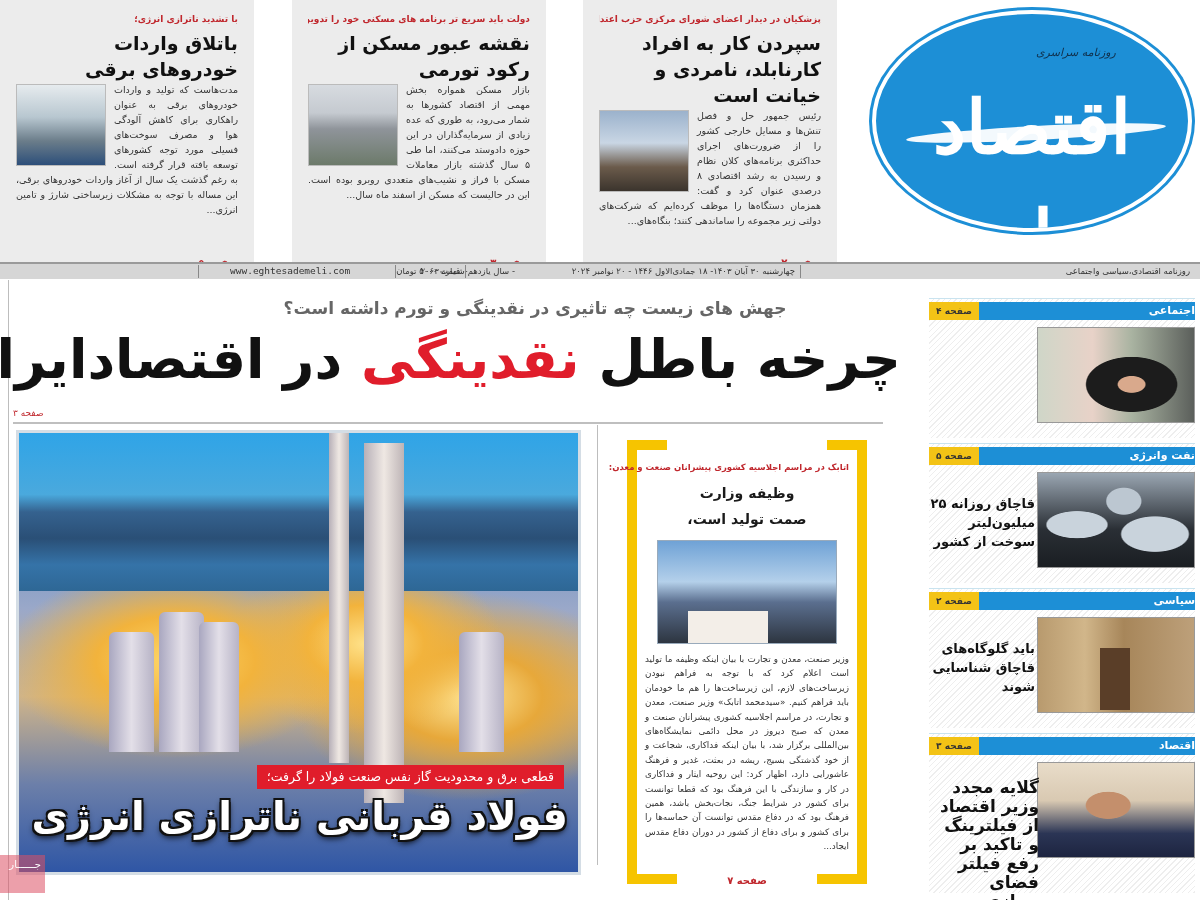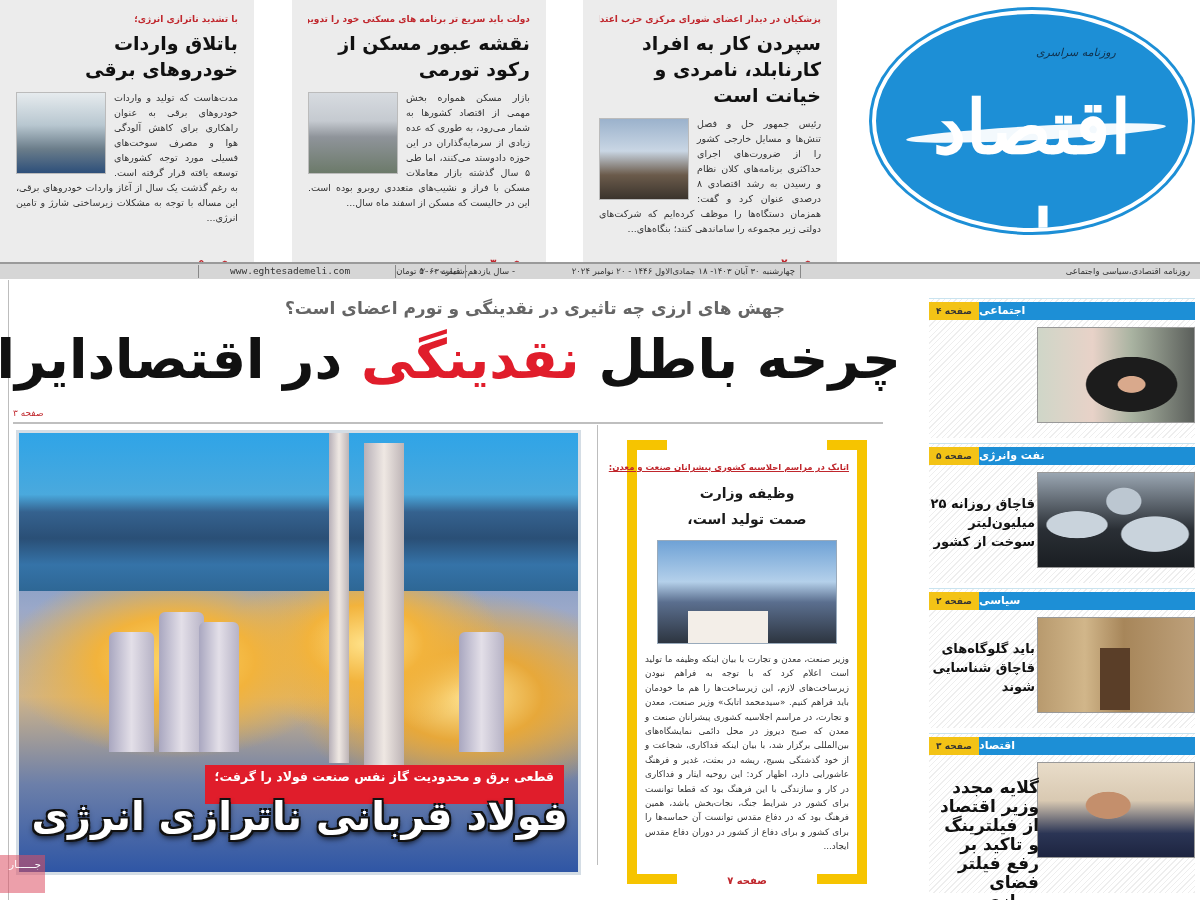--- a/index.html
+++ b/index.html
@@ -3,21 +3,21 @@
 <meta charset="utf-8">
 <style>
   * { box-sizing: border-box; margin: 0; padding: 0; }
   html, body { width: 1200px; height: 900px; overflow: hidden; background: #ffffff; }
   body { font-family: "DejaVu Sans", sans-serif; direction: rtl; position: relative; color: #1a1a1a; }
 
   
   .teaser { position: absolute; top: 0; height: 276px; background: #ececec; padding: 14px 16px 10px; overflow: hidden; }
   .teaser .kicker { font-size: 9px; color: #c0272d; font-weight: bold; white-space: nowrap; overflow: hidden; }
   .teaser .title { font-size: 19px; font-weight: bold; line-height: 26px; margin-top: 6px; color: #111; }
-  .teaser .body { margin-top: 8px; font-size: 9.5px; line-height: 15px; color: #333; text-align: justify; }
+  .teaser .body { font-size: 9.5px; line-height: 15px; color: #333; text-align: justify; }
   .teaser .thumb { float: left; width: 90px; height: 82px; margin: 2px 8px 2px 0; border: 1px solid #bbb; }
   .teaser .page { position: absolute; bottom: 8px; right: 16px; font-size: 10px; color: #c0272d; font-weight: bold; }
   .thumb-meeting { background: linear-gradient(180deg,#9bb2cc 0%,#c9d6e4 40%,#6b5b4b 70%,#3b342d 100%); }
   .thumb-city { background: linear-gradient(180deg,#d7dbe0 0%,#c5cad0 35%,#8f949a 55%,#6c7a6a 100%); }
   .thumb-car { background: linear-gradient(180deg,#e6ebee 0%,#b8c7d0 40%,#6b7d8a 70%,#2d4f7a 100%); }
 
   
   .logo { position: absolute; left: 872px; top: 10px; width: 320px; height: 222px; border-radius: 50%; background: #1d8fd6; border: 4px solid #ffffff; box-shadow: 0 0 0 3px #1d8fd6; overflow: hidden; }
   .logo .sub { position: absolute; top: 32px; left: 160px; color: #10314d; font-family: "DejaVu Serif", serif; font-size: 11px; font-style: italic; }
   .logo .main { position: absolute; top: 58px; left: 0; width: 100%; text-align: center; color: #ffffff; font-family: "DejaVu Serif", serif; font-size: 74px; font-weight: bold; line-height: 110px; letter-spacing: 4px; }
@@ -40,44 +40,44 @@
   
   .leadphoto { position: absolute; left: 16px; top: 430px; width: 565px; height: 445px; border: 3px solid #d4dde5; overflow: hidden;
     background:
       linear-gradient(180deg, #2fa4e7 0%, #4aa9dd 14%, #35628f 18%, #2a4f76 24%, #3573a8 30%, #2e6795 36%, transparent 36%),
       radial-gradient(ellipse at 28% 52%, #ffd86a 0%, #f2b33c 14%, transparent 30%),
       radial-gradient(ellipse at 62% 48%, #ffe28a 0%, #f2b33c 12%, transparent 28%),
       radial-gradient(ellipse at 80% 60%, #ffe89a 0%, #e7a83a 12%, transparent 28%),
       linear-gradient(180deg, #3a78b5 0%, #9aa8c9 40%, #cfb48a 60%, #6c7fa9 80%, #2f56a5 100%); }
   .silo { position: absolute; bottom: 120px; background: linear-gradient(90deg,#a9a7c0,#e3dfe8,#b7b3c6); border-radius: 6px 6px 0 0; }
   .tower { position: absolute; background: linear-gradient(90deg,#b7b0b8,#efe8e3,#bdb4b6); }
-  .redbar { position: absolute; right: 14px; top: 332px; height: 39px; background: #e01d2b; color: #fff; font-size: 12.5px; font-weight: bold; padding: 4px 10px; white-space: nowrap; }
+  .redbar { position: absolute; right: 14px; top: 332px; height: 24px; background: #e01d2b; color: #fff; font-size: 12.5px; font-weight: normal; padding: 4px 10px; white-space: nowrap; }
   .photo-title { position: absolute; right: 10px; top: 360px; color: #fff; font-size: 40px; font-weight: 900; white-space: nowrap; text-shadow: 2px 2px 0 #111, -2px -2px 0 #111, 2px -2px 0 #111, -2px 2px 0 #111, 0 3px 6px #000; letter-spacing: -1px; }
 
   .watermark { position: absolute; left: 0; top: 855px; width: 45px; height: 38px; background: rgba(220,80,100,.55); color: #fff; font-size: 10px; padding: 4px; }
 
   
   .centercol-divider { position: absolute; left: 597px; top: 425px; width: 1px; height: 440px; background: #bdbdbd; }
   .ybox { position: absolute; left: 627px; top: 440px; width: 240px; height: 444px; }
   .ybox .c { position: absolute; background: #f6c400; }
   .ybox .inner { position: absolute; left: 12px; right: 12px; top: 12px; bottom: 16px; background: #fff; padding: 0 6px; }
-  .ybox .kicker { text-align: center; font-size: 8.5px; color: #c0272d; font-weight: bold; margin-top: 10px; white-space: nowrap; text-decoration: underline; }
+  .ybox .kicker { text-align: center; font-size: 8.5px; color: #c0272d; font-weight: bold; margin-top: 10px; white-space: nowrap; }
   .ybox .title { text-align: center; font-size: 14px; font-weight: bold; line-height: 26px; margin-top: 8px; }
   .ybox .photo { margin: 8px auto 0; width: 180px; height: 104px; border: 1px solid #9ab; background: linear-gradient(180deg,#6fa2d6 0%,#b4d0ea 40%,#5b6f8f 60%,#2d3540 100%); position: relative; }
   .ybox .photo .podium { position: absolute; left: 30px; bottom: 0; width: 80px; height: 32px; background: #f3eee8; }
   .ybox .body { margin-top: 8px; font-size: 8.8px; line-height: 14.4px; color: #333; text-align: justify; }
   .ybox .page { position: absolute; bottom: -2px; left: 0; width: 100%; text-align: center; font-size: 10px; color: #c0272d; font-weight: bold; }
 
   
   .side { position: absolute; left: 905px; top: 285px; width: 295px; }
   .side-item { position: absolute; left: 24px; width: 266px; height: 140px; border-top: 1px solid #c9e3ef;
     background: repeating-linear-gradient(135deg, #ffffff 0 3px, #eeeeee 3px 4px); }
   .side-head { position: absolute; top: 3px; left: 0; width: 100%; height: 18px; display: flex; }
   .side-head .pg { width: 50px; background: #f3c316; font-size: 9px; color: #333; text-align: center; line-height: 18px; font-weight: bold; }
-  .side-head .cat { flex: 1; background: #1d8fd6; color: #fff; text-align: left; font-size: 11px; line-height: 18px; font-weight: bold; }
+  .side-head .cat { flex: 1; background: #1d8fd6; color: #fff; text-align: right; font-size: 11px; line-height: 18px; font-weight: bold; }
   .side-head { direction: ltr; }
   .side-photo { position: absolute; right: 0; top: 28px; width: 158px; height: 96px; border: 1px solid #999; }
   .side-text { position: absolute; left: 0; top: 50px; width: 106px; font-size: 13px; font-weight: bold; line-height: 19px; color: #111; text-align: right; }
   .ph-woman { background: radial-gradient(ellipse at 60% 60%, #d9a98c 0 10%, #1c1c1c 11% 34%, transparent 35%), linear-gradient(90deg,#cfd6c8 0%,#e8d2c8 35%,#a9b3a1 60%,#5b5f5b 100%); }
   .ph-barrels { background: radial-gradient(ellipse at 25% 55%, #c9d3dc 0 18%, transparent 19%), radial-gradient(ellipse at 75% 65%, #c9d3dc 0 20%, transparent 21%), radial-gradient(ellipse at 55% 30%, #bcc7d1 0 14%, transparent 15%), linear-gradient(180deg,#9aa6b2 0%,#2a2f35 60%,#1a1e22 100%); }
   .ph-podium { background: linear-gradient(90deg,#b89a6e 0%,#d1b68a 30%,#a7865a 55%,#bda07a 100%); position: absolute; }
   .ph-podium::after { content: ""; position: absolute; left: 62px; top: 30px; width: 30px; height: 62px; background: #5a3e28; }
   .ph-man { background: radial-gradient(ellipse at 45% 45%, #c48f6c 0 18%, transparent 19%), linear-gradient(180deg,#e8dcc9 0%,#d9c9b2 40%,#2b3555 75%,#1d2440 100%); }
 </style>
 </head>
@@ -125,21 +125,21 @@
   <span style="right:405px;">چهارشنبه ۳۰ آبان ۱۴۰۳- ۱۸ جمادی‌الاول ۱۴۴۶ - ۲۰ نوامبر ۲۰۲۴</span>
   <span style="right:685px;">- سال یازدهم-شماره ۲۰۶۳</span>
   <div class="sep" style="left:465px;"></div>
   <span style="right:740px;">قیمت ۵۰۰۰ تومان</span>
   <div class="sep" style="left:395px;"></div>
   <span class="url" style="left:230px;">www.eghtesademeli.com</span>
   <div class="sep" style="left:198px;"></div>
 </div>
 
 <div class="main-area">
-  <div class="subhead">جهش های ارزی چه تاثیری در نقدینگی و تورم اعضای است؟</div>
+  <div class="subhead">جهش های زیست چه تاثیری در نقدینگی و تورم داشته است؟</div>
   <div class="headline">
     <span>چرخه باطل </span><span class="red">نقدینگی</span><span> در اقتصادایران</span>
   </div>
   <div class="headline-page">صفحه ۳</div>
   <div class="rule"></div>
 </div>
 
 <div class="leadphoto">
   <div class="tower" style="left:310px;top:0;width:20px;height:330px;"></div>
   <div class="tower" style="left:345px;top:10px;width:40px;height:360px;"></div>

